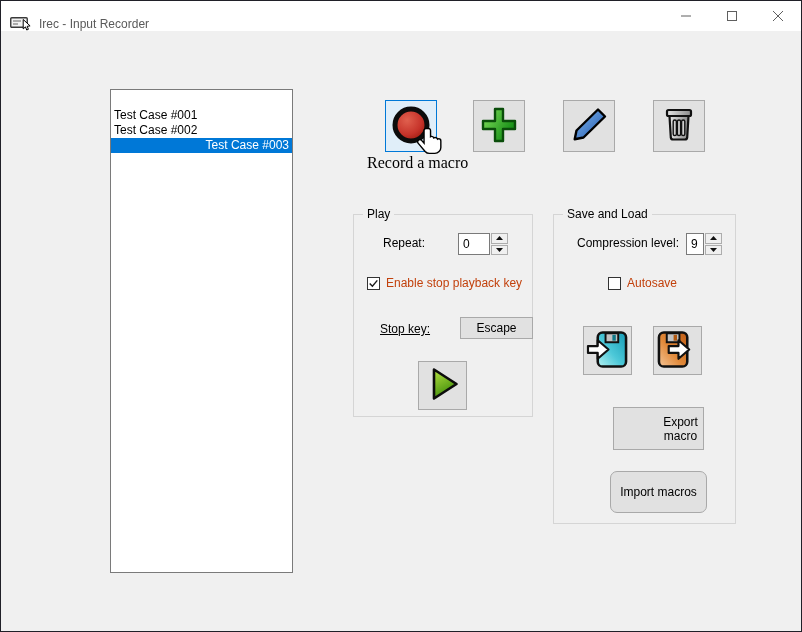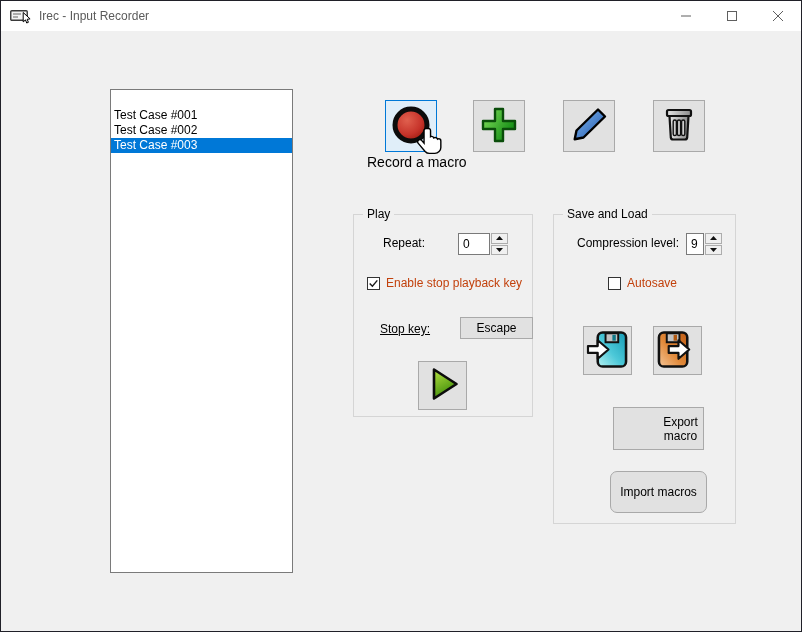--- a/index.html
+++ b/index.html
@@ -4,46 +4,46 @@
 <style>
   * { margin:0; padding:0; box-sizing:border-box; }
   html,body { background:#cccccc; }
   body { font-family:"Liberation Sans", sans-serif; }
 
   .window{
     position:relative; width:802px; height:632px;
     background:#f0f0f0; border:1px solid #202028; overflow:hidden;
   }
   .titlebar{
-    height:30px; background:#ffffff; display:flex; align-items:center;
+    height:30px; background:#ffffff; display:flex; align-items:flex-end;
   }
   .app-icon{ margin-left:9px; display:flex; }
   .title-text{ font-size:12px; color:#5a5a5a; margin-left:7px; white-space:nowrap; }
   .win-controls{ margin-left:auto; display:flex; height:100%; }
   .ctrl-btn{ width:46px; height:100%; display:flex; align-items:center; justify-content:center; background:transparent; border:none; }
 
   .client{ position:absolute; top:30px; left:0; width:800px; height:600px; background:#f0f0f0; }
 
   
   .listbox{
     position:absolute; left:109px; top:58px; width:183px; height:484px;
     background:#fff; border:1px solid #7a7a7a; font-size:12px; padding-top:18px; overflow:hidden;
   }
   .list-item{ height:15px; line-height:15px; padding:0 3px; color:#000; white-space:nowrap; }
-  .list-item.on{ background:#0078d7; color:#fff; }
+  .list-item.on{ background:#0078d7; color:#fff;text-align:right; }
 
   
   .icon-btn{
     position:absolute; width:52px; height:52px;
     background:#e1e1e1; border:1px solid #a9a9a9;
     display:flex; align-items:center; justify-content:center; padding:0;
   }
   .icon-btn.hover{ background:#e0eef9; border-color:#0078d7; }
 
-  .tooltip-label{ position:absolute; left:366px; top:123px; font-size:14px; color:#000; white-space:nowrap; }
+  .tooltip-label{ position:absolute; left:366px; top:123px; font-size:16px; color:#000; white-space:nowrap;font-family:Liberation Serif, serif; }
   .hand-cursor{ position:absolute; left:416px; top:96px; z-index:5; pointer-events:none; }
 
   
   .groupbox{ position:absolute; border:1px solid #d5d5d5; }
   .gb-title{
     position:absolute; top:-8px; left:9px; background:#f0f0f0;
     padding:0 4px; font-size:12px; color:#000; white-space:nowrap;
   }
   .gb-play{ left:352px; top:183px; width:180px; height:203px; }
   .gb-save{ left:552px; top:183px; width:183px; height:310px; }

